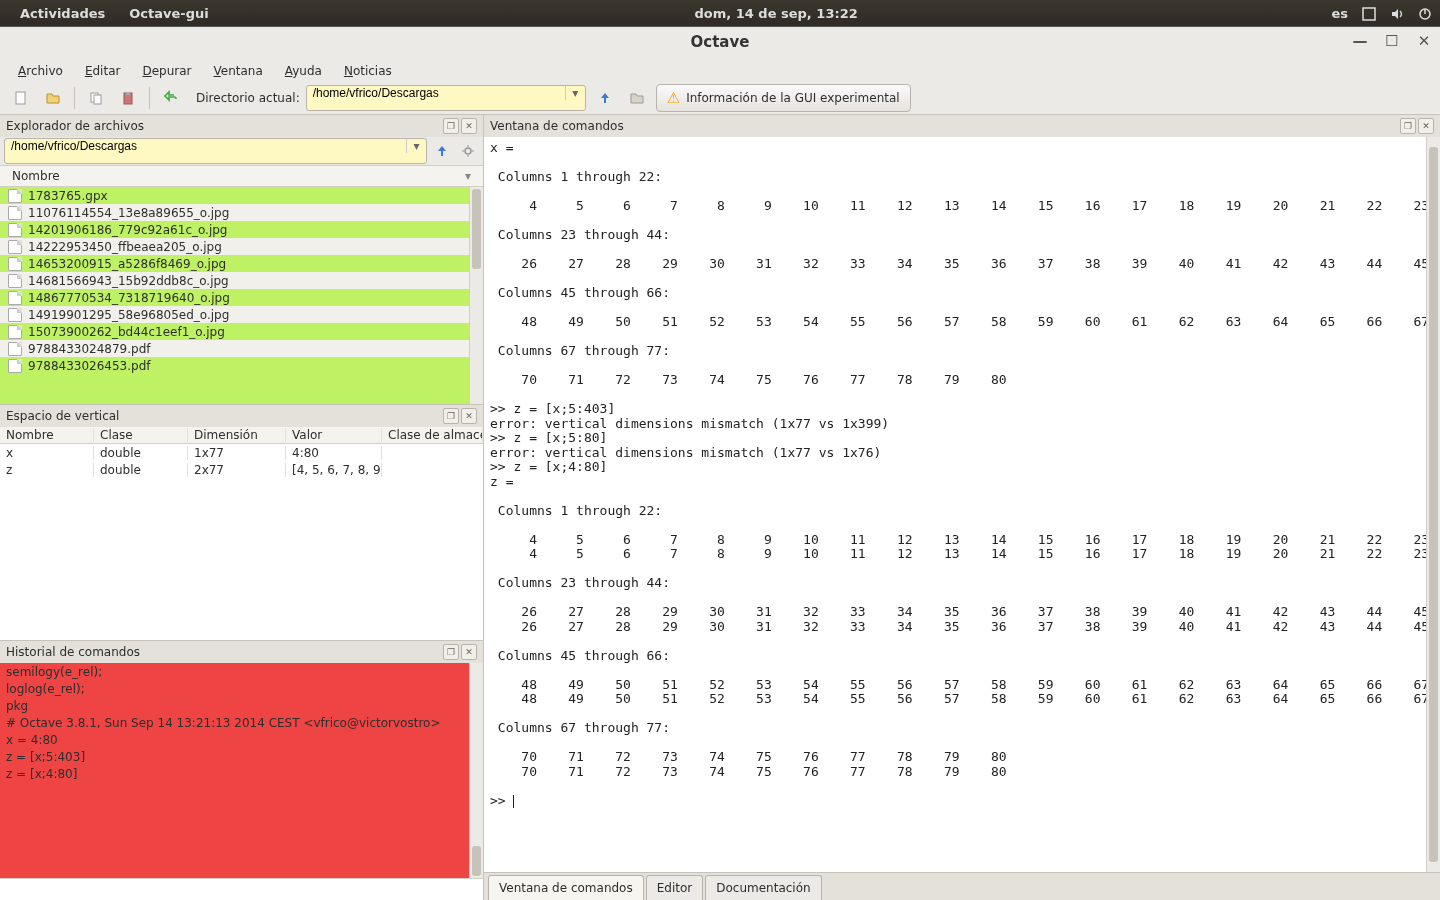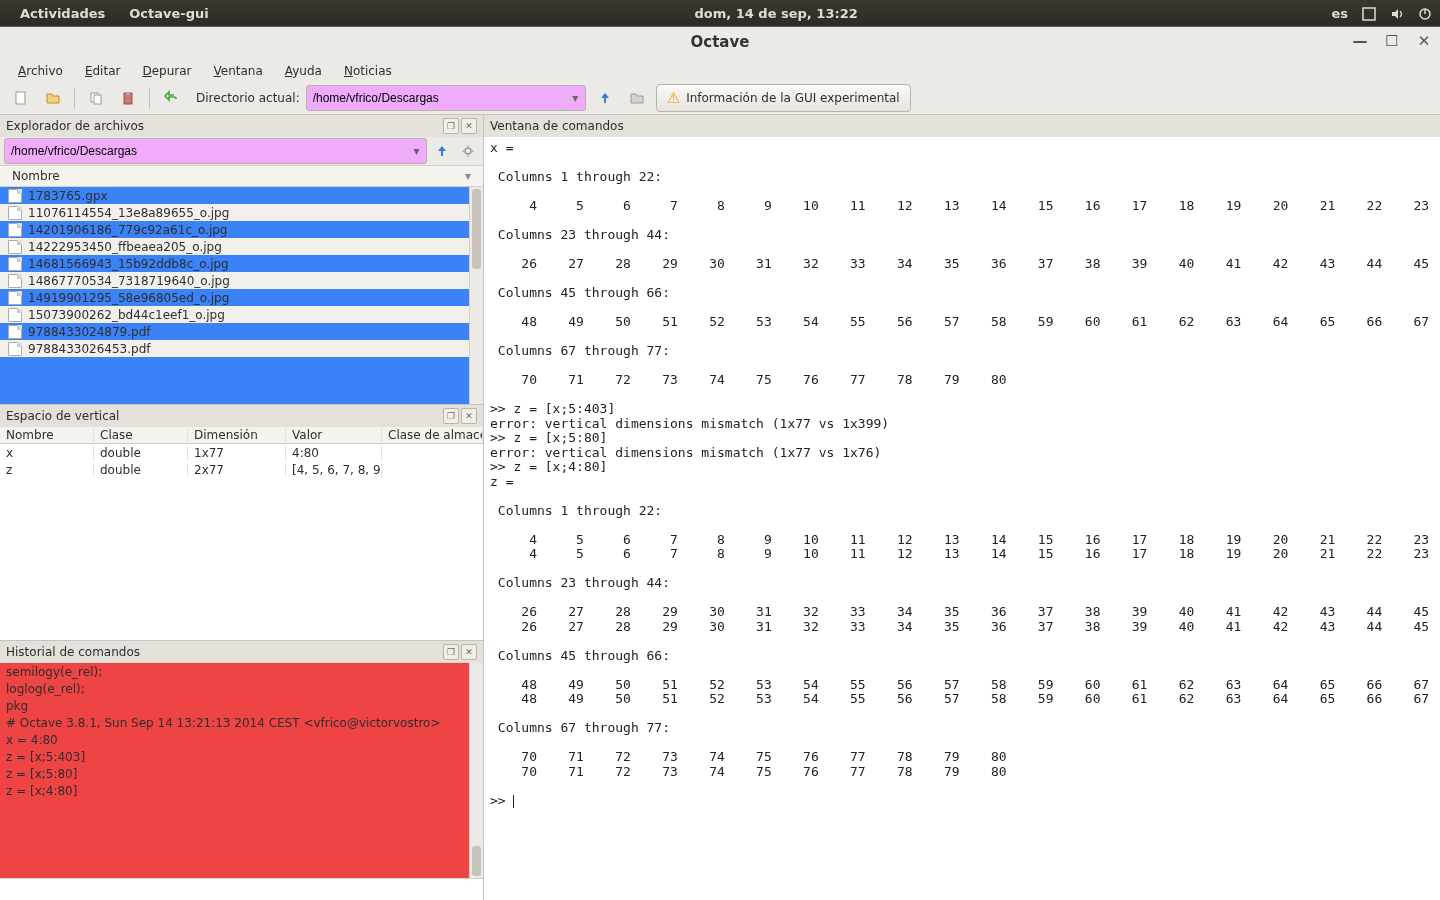--- a/index.html
+++ b/index.html
@@ -15,41 +15,41 @@
 #titlebar .winbtns{position:absolute;right:6px;top:4px;display:flex;gap:12px}
 #titlebar .winbtns span{width:20px;height:20px;display:flex;align-items:center;justify-content:center;color:#555;cursor:pointer}
 
 #menubar{height:24px;display:flex;align-items:flex-end;padding:0 8px;gap:2px}
 #menubar .mi{padding:3px 10px}
 #menubar .mi u{text-decoration:underline}
 
 #toolbar{height:34px;display:flex;align-items:center;padding:0 8px;gap:6px;border-bottom:1px solid #c7c2ba}
 .btn{width:26px;height:26px;display:flex;align-items:center;justify-content:center;border:1px solid transparent;border-radius:3px}
 .sep{width:1px;height:22px;background:#c7c2ba;margin:0 2px}
-.pathbox{display:flex;align-items:center;flex:0 0 280px;background:#f0abfc;border:1px solid #b8b3ab;border-radius:3px;height:26px}
+.pathbox{display:flex;align-items:flex-start;flex:0 0 280px;background:#fef9c3;border:1px solid #b8b3ab;border-radius:3px;height:26px}
 .pathbox input{border:none;outline:none;flex:1;padding:0 6px;font-size:12px;background:transparent}
 .pathbox .dd{width:20px;text-align:center;border-left:1px solid #ccc;color:#666}
 .warnbtn{display:flex;align-items:center;gap:6px;padding:0 10px;height:28px;border:1px solid #b8b3ab;border-radius:4px;background:linear-gradient(#fafafa,#e6e3dd)}
 .tri{color:#f5a300;font-size:15px}
 
 #body{display:flex;flex:1;min-height:0}
 #left{width:484px;display:flex;flex-direction:column;border-right:1px solid #c7c2ba}
-#right{flex:1;display:flex;flex-direction:row;min-width:0}
+#right{flex:1;display:flex;flex-direction:column;min-width:0}
 
 .pane{display:flex;flex-direction:column;border-bottom:1px solid #c7c2ba;min-height:0}
 .pane-h{height:22px;padding:0 6px;display:flex;align-items:center;background:#e4e1db;font-size:12px}
 .pane-h .t{flex:1}
 .pane-h .pbtn{width:16px;height:16px;margin-left:2px;border:1px solid #b8b3ab;background:#f2efe9;border-radius:2px;display:flex;align-items:center;justify-content:center;font-size:9px;color:#666}
 
 #file-pane{flex:0 0 290px}
 #file-tools{height:28px;display:flex;align-items:center;padding:0 4px;gap:4px}
 #file-tools .pathbox{flex:1}
 #file-hdr{height:22px;background:#f5f3ee;border-top:1px solid #d4cfc6;border-bottom:1px solid #d4cfc6;display:flex;align-items:center;padding:0 12px;font-size:12px}
 #file-hdr .col{flex:1}
-#file-list{flex:1;overflow:hidden;position:relative;background:#3b82f6}
+#file-list{flex:1;overflow:hidden;position:relative;background:#bef264}
 #file-list .row{height:17px;display:flex;align-items:center;padding:0 8px;gap:6px;font-size:12px}
 #file-list .row:nth-child(even){background:#f2f0eb}
 #file-list .fi{width:14px;height:14px;background:#fff;border:1px solid #aaa;border-radius:1px;flex-shrink:0;position:relative}
 #file-list .fi::after{content:"";position:absolute;right:-1px;top:-1px;border-top:5px solid #e4e1db;border-left:5px solid #ccc}
 .vscroll{position:absolute;right:0;top:0;bottom:0;width:14px;background:#eceae6;border-left:1px solid #d4cfc6}
 .vscroll .thumb{position:absolute;left:2px;right:2px;background:#c7c2ba;border-radius:3px}
 
 #ws-pane{flex:0 0 236px}
 .tbl{flex:1;background:#fff;overflow:hidden;font-size:12px}
 .tbl .hdr,.tbl .trow{display:flex;height:17px;align-items:center}
@@ -220,20 +220,24 @@
               <span class="fi"></span>
               <span>11076114554_13e8a89655_o.jpg</span>
             </div>
             <div class="row">
               <span class="fi"></span>
               <span>14201906186_779c92a61c_o.jpg</span>
             </div>
             <div class="row">
               <span class="fi"></span>
               <span>14222953450_ffbeaea205_o.jpg</span>
+            </div>
+            <div class="row">
+              <span class="fi"></span>
+              <span>14653200915_a5286f8469_o.jpg</span>
             </div>
             <div class="row">
               <span class="fi"></span>
               <span>14681566943_15b92ddb8c_o.jpg</span>
             </div>
             <div class="row">
               <span class="fi"></span>
               <span>14867770534_7318719640_o.jpg</span>
             </div>
             <div class="row">
@@ -297,21 +301,20 @@
           <div class="pbtn">❐</div>
           <div class="pbtn">✕</div>
         </div>
         <div id="hist-list">
             <div class="row">semilogy(e_rel);</div>
             <div class="row">loglog(e_rel);</div>
             <div class="row">pkg</div>
             <div class="row"># Octave 3.8.1, Sun Sep 14 13:21:13 2014 CEST &lt;vfrico@victorvostro&gt;</div>
             <div class="row">x = 4:80</div>
             <div class="row">z = [x;5:403]</div>
-            <div class="row">z = [x;5:80]</div>
             <div class="row">z = [x;4:80]</div>
             <div class="vscroll">
               <div class="thumb" style="bottom:2px;height:30px"></div>
             </div>
           </div>
         <div id="hist-input"></div>
       </div>
     </div>
 
     <div id="right">

